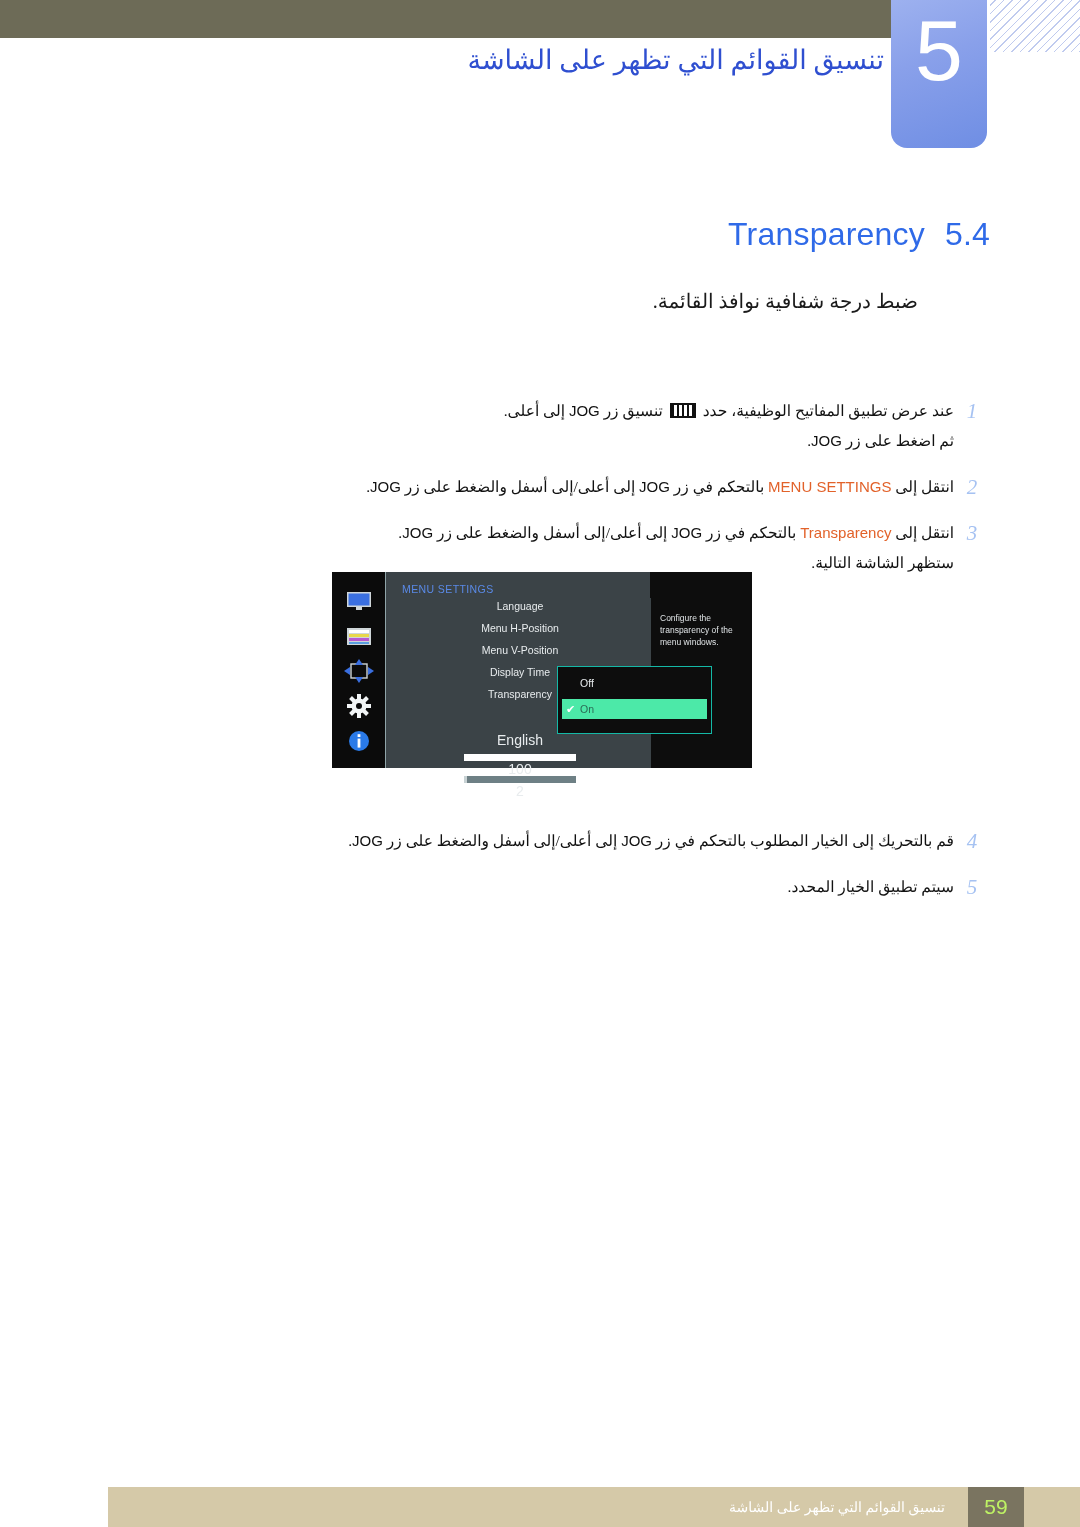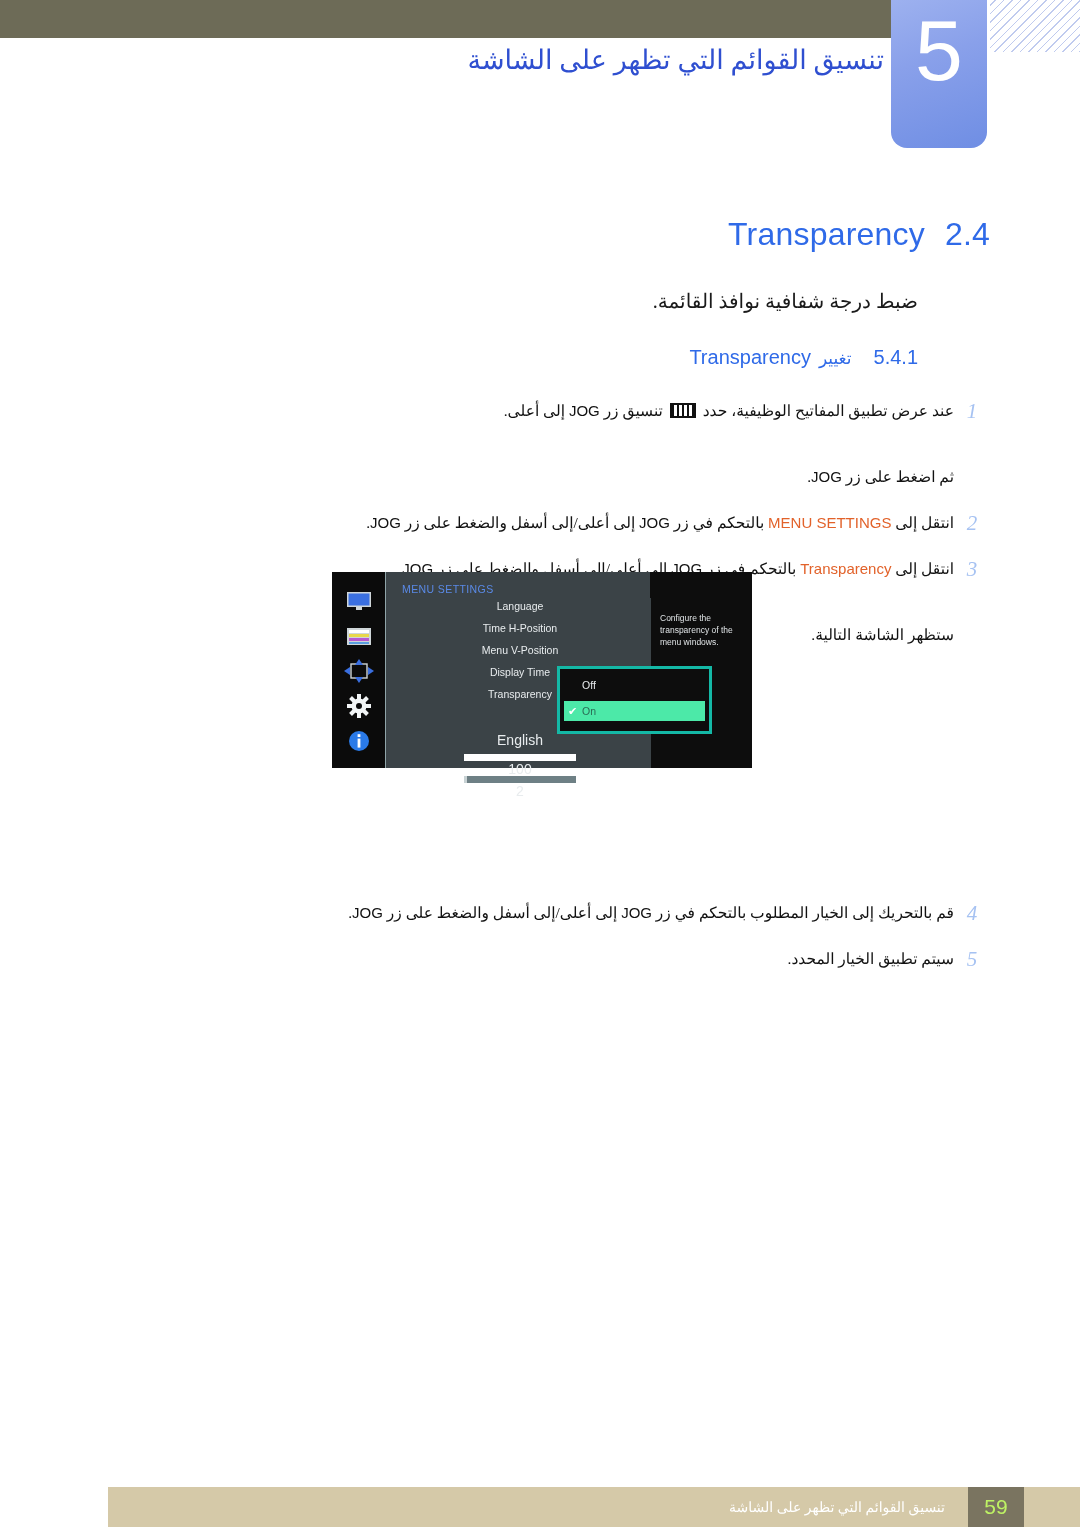--- a/index.html
+++ b/index.html
@@ -183,21 +183,21 @@
 
   .step-body .hl {
     color: #e2622a;
     font-family: "Liberation Sans", sans-serif;
     direction: ltr;
     unicode-bidi: embed;
     display: inline-block;
     font-size: 15px;
   }
 
-  .step-line2 { display: block; margin-top: 36px; }
+  .step-line2 { display: block; }
 
   .jog-icon {
     display: inline-block;
     vertical-align: -2px;
     width: 26px;
     height: 15px;
     border: 2px solid #111;
     background:
       linear-gradient(to right,
         #111 0px, #111 2px,
@@ -288,21 +288,21 @@
     background: #c8d2d4;
   }
 
   .osd-popup {
     position: absolute;
     left: 171px;
     top: 94px;
     width: 155px;
     height: 68px;
     background: #0d0d0d;
-    border: 3px solid #14b8a6;
+    border: 1px solid #14b8a6;
   }
 
   .popup-item {
     height: 20px;
     display: flex;
     align-items: center;
     padding-left: 22px;
     color: #e8ecee;
     font-size: 10.5px;
     margin-top: 6px;
@@ -383,28 +383,25 @@
   <div class="header-olive-bar"></div>
   <div class="header-hatch"></div>
 
   <div class="chapter-tab">
     <div class="chapter-number">5</div>
   </div>
 
   <div class="chapter-title">تنسيق القوائم التي تظهر على الشاشة</div>
 
   <div class="section-title">
-    <span class="num">2.4</span><span class="label">Transparency</span>
+    <span class="num">5.4</span><span class="label">Transparency</span>
   </div>
 
   <div class="section-desc">ضبط درجة شفافية نوافذ القائمة.</div>
 
-  <div class="subsection-title">
-    <span class="sub-num">5.4.1</span><span class="sub-ar">تغيير</span><span class="sub-en">Transparency</span>
-  </div>
 
   <div class="steps">
 
     <div class="step">
       <div class="step-num">1</div>
       <div class="step-body">
         <span>عند عرض تطبيق المفاتيح الوظيفية، حدد </span><span class="jog-icon"></span><span> تنسيق زر </span><span class="ltr">JOG</span><span> إلى أعلى.</span>
         <span class="step-line2"><span>ثم اضغط على زر </span><span class="ltr">JOG</span><span>.</span></span>
       </div>
     </div>
@@ -492,21 +489,21 @@
     <div class="osd-main">
       <div class="osd-menu-title">MENU SETTINGS</div>
 
       <div class="osd-row">
         <span class="rlabel">Language</span>
         <span class="rslider"></span>
         <span class="rvalue">English</span>
       </div>
 
       <div class="osd-row">
-        <span class="rlabel">Time H-Position</span>
+        <span class="rlabel">Menu H-Position</span>
         <span class="rslider">
           <span class="bar-track">
             <span class="bar-fill" style="width:100%;"></span>
           </span>
         </span>
         <span class="rvalue">100</span>
       </div>
 
       <div class="osd-row">
         <span class="rlabel">Menu V-Position</span>

